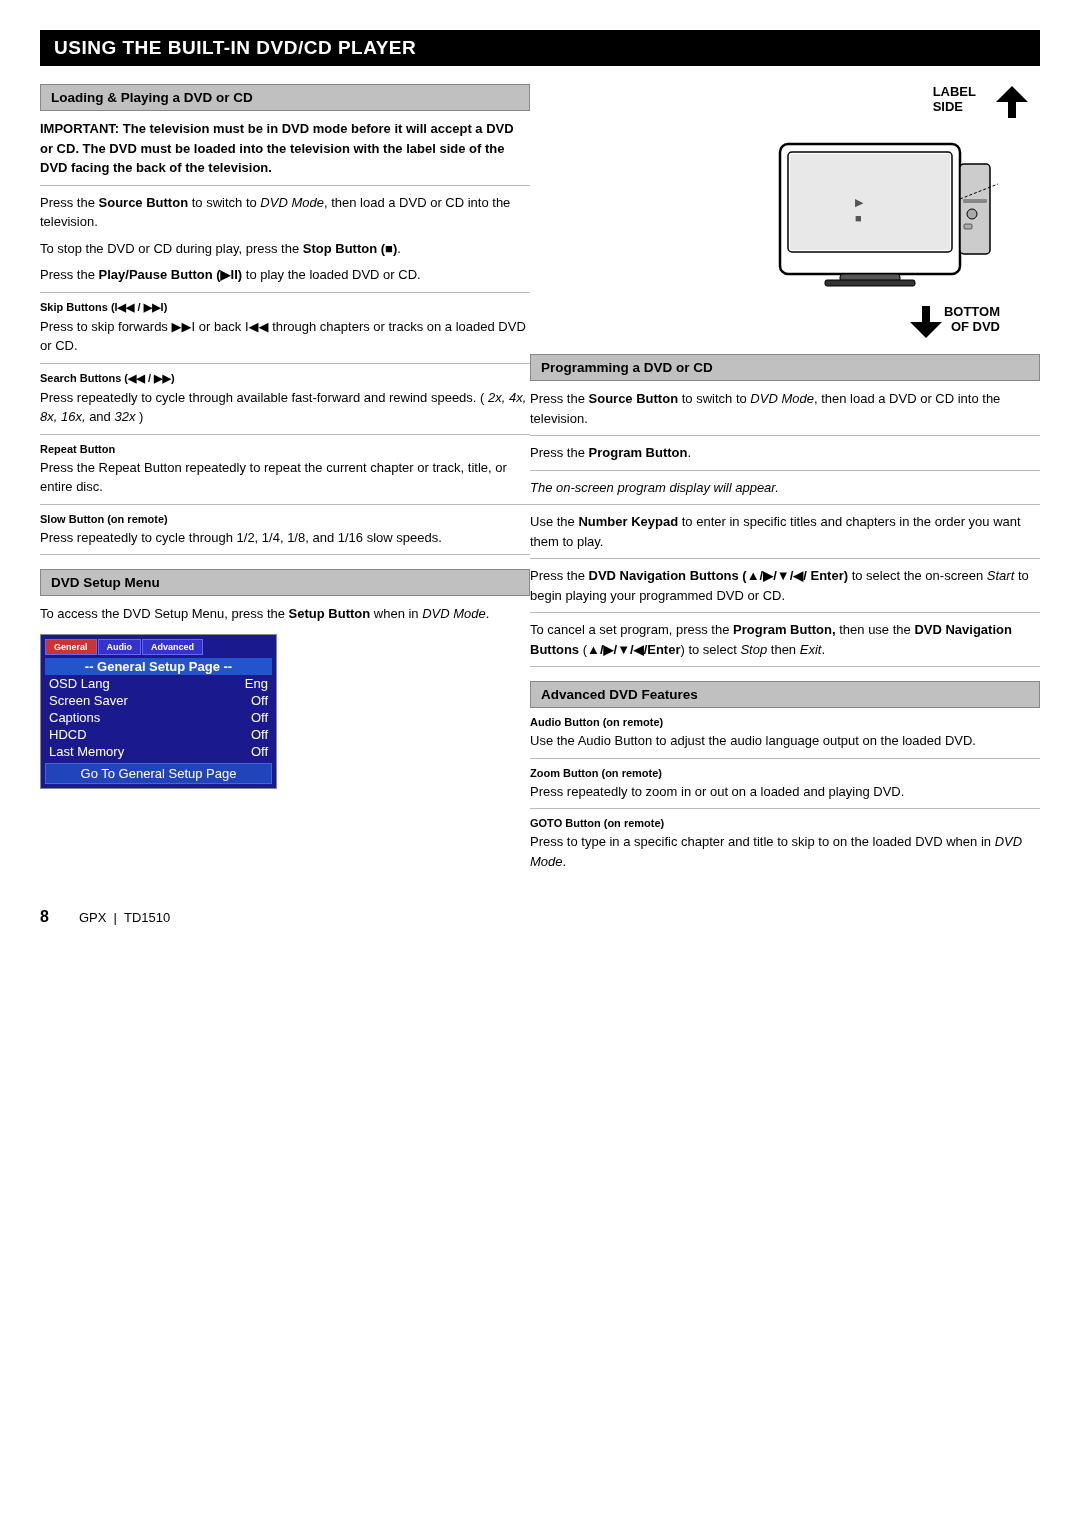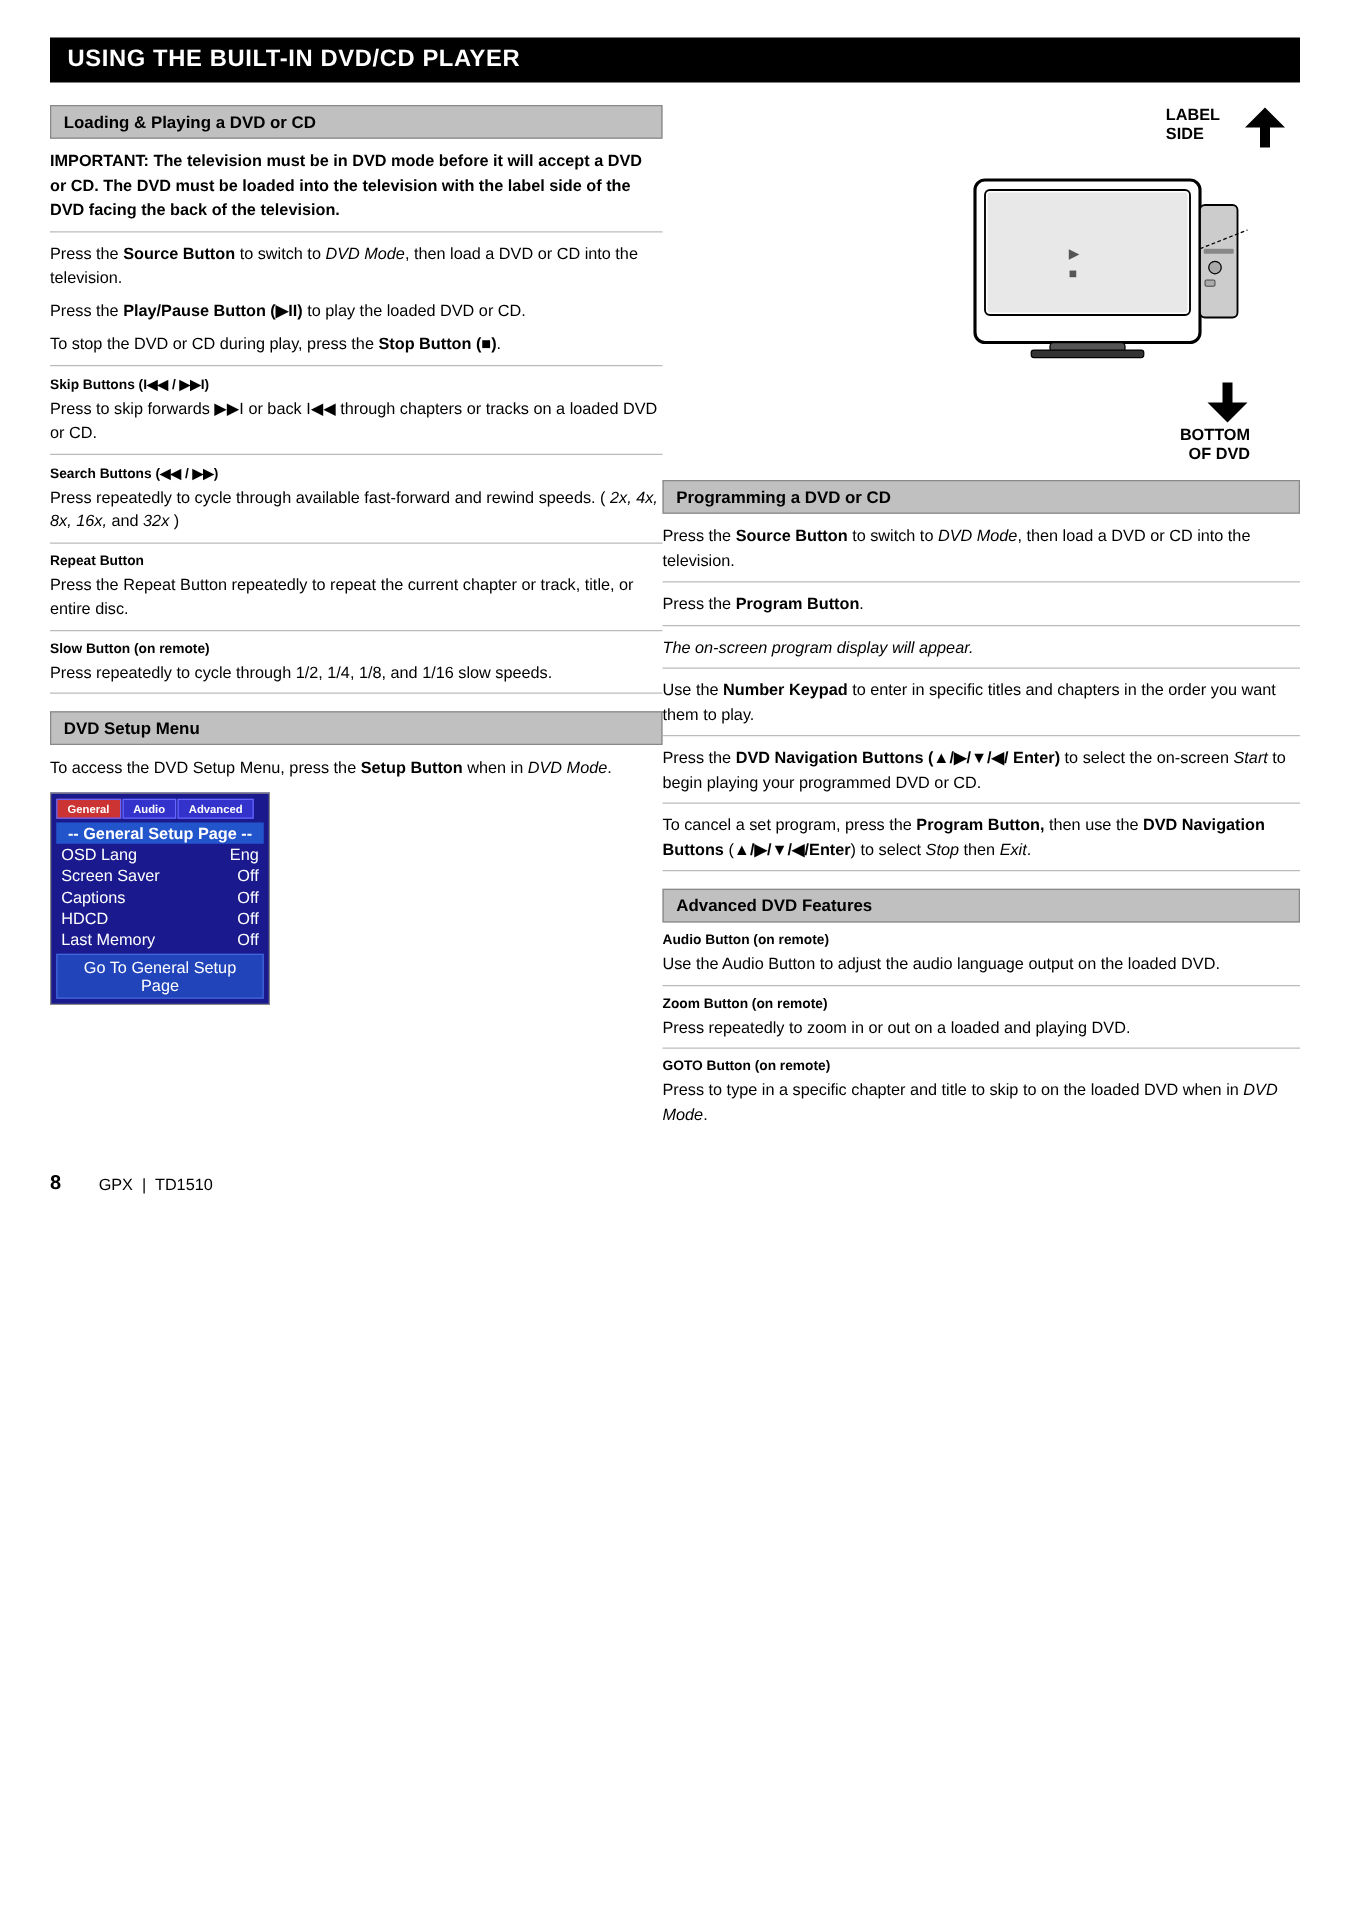--- a/index.html
+++ b/index.html
@@ -55,21 +55,21 @@
       display: flex;
       align-items: flex-start;
       gap: 10px;
       margin-bottom: 4px;
     }
     .dvd-tv-svg {
       margin-right: 20px;
     }
     .setup-screenshot {
       border: 1px solid #888;
-      width: 176px;
+      width: 237px;
       margin-top: 10px;
       background: #1a1a8e;
       overflow: hidden;
       font-size: 10px;
     }
     .setup-screen-inner {
       padding: 4px;
     }
     .setup-tabs {
       display: flex;
@@ -141,25 +141,25 @@
       <strong>IMPORTANT: The television must be in DVD mode before it will accept a DVD or CD. The DVD must be loaded into the television with the label side of the DVD facing the back of the television.</strong>
     </p>
 
     <hr>
 
     <p>
       Press the <strong>Source Button</strong> to switch to <em>DVD Mode</em>, then load a DVD or CD into the television.
     </p>
 
     <p>
+      To stop the DVD or CD during play, press the <strong>Stop Button (■)</strong>.
+    </p>
+
+    <p>
       Press the <strong>Play/Pause Button (▶II)</strong> to play the loaded DVD or CD.
-    </p>
-
-    <p>
-      To stop the DVD or CD during play, press the <strong>Stop Button (■)</strong>.
     </p>
 
     <hr>
 
 
     <div class="sub-header">
       <span>Skip Buttons (I◀◀ / ▶▶I)</span>
     </div>
     <p>
       <span>Press to skip forwards ▶▶I or back I◀◀ through chapters or tracks on a loaded DVD or CD.</span>
@@ -261,21 +261,21 @@
 
         <circle cx="222" cy="90" r="5" fill="#aaa" stroke="#000" stroke-width="1"></circle>
         <rect x="214" y="100" width="8" height="5" rx="1" fill="#aaa" stroke="#000" stroke-width="0.5"></rect>
 
         <text x="105" y="82" font-size="11" fill="#555">▶</text>
         <text x="105" y="98" font-size="11" fill="#555">■</text>
 
         <line x1="210" y1="75" x2="248" y2="60" stroke="#000" stroke-width="1" stroke-dasharray="3,2"></line>
       </svg>
 
-      <div style="display:flex; flex-direction:column; align-items:flex-end; margin-right:30px;">
+      <div style="display:flex; flex-direction:row; margin-right:30px;">
         <svg width="36" height="36">
           <polygon points="18,34 2,18 14,18 14,2 22,2 22,18 34,18" fill="#000"></polygon>
         </svg>
         <span style="font-weight:bold;font-size:13px;text-align:right;">BOTTOM<br>OF DVD</span>
       </div>
     </div>
 
     <div class="section-header">
       <span>Programming a DVD or CD</span>
     </div>

